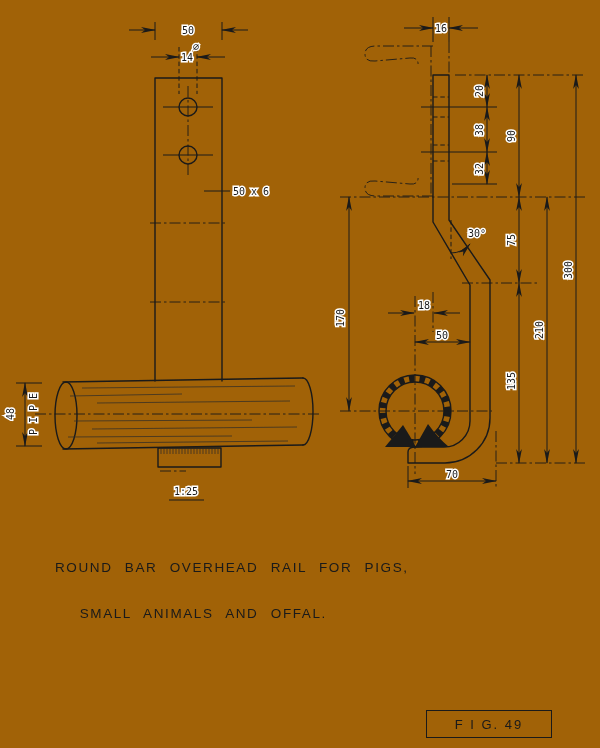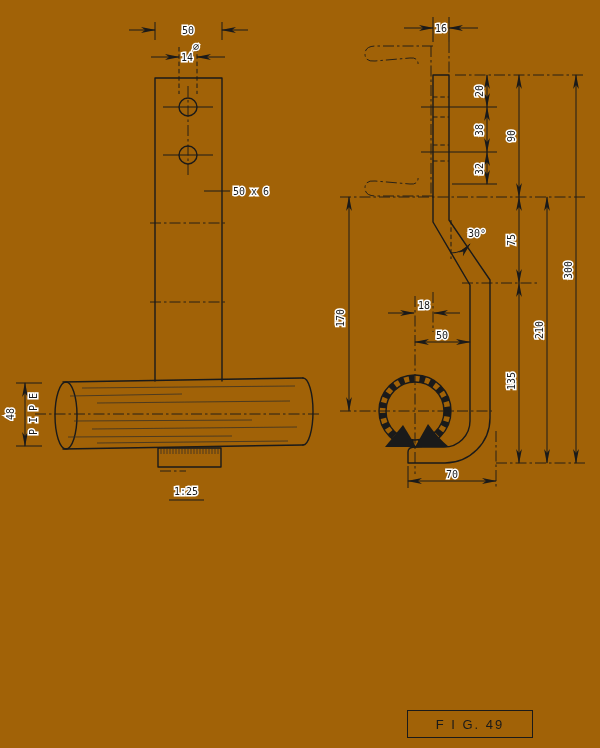--- a/index.html
+++ b/index.html
@@ -11,21 +11,21 @@
   .obj{stroke:#1a1a1a;stroke-width:1.4;fill:none;stroke-linecap:round;stroke-linejoin:round;}
   .thin{stroke:#2a2a2a;stroke-width:0.7;fill:none;}
   .dim{stroke:#1a1a1a;stroke-width:1;fill:none;}
   .chain{stroke:#1a1a1a;stroke-width:0.9;fill:none;stroke-dasharray:11 3 2.5 3;}
   .dash{stroke:#1a1a1a;stroke-width:1;fill:none;stroke-dasharray:4.5 2.8;}
   .fill{fill:#1a1a1a;stroke:none;}
   .hatchring{stroke:#1a1a1a;stroke-width:7;fill:none;stroke-dasharray:5.5 5;}
   .caption{position:absolute;left:55px;top:556px;font-size:13.5px;letter-spacing:1.6px;
            word-spacing:7px;line-height:23px;white-space:pre;}
   .note{position:absolute;left:60px;top:680px;font-size:10px;letter-spacing:2.2px;word-spacing:5px;}
-  .figbox{position:absolute;left:407px;top:710px;width:124px;height:26px;border:1.3px solid #1a1a1a;
+  .figbox{position:absolute;left:426px;top:710px;width:124px;height:26px;border:1.3px solid #1a1a1a;
           display:flex;align-items:center;justify-content:center;font-size:13px;letter-spacing:2px;text-align:center;}
 </style>
 </head>
 <body>
 
 <div class="sheet">
 
 <svg width="600" height="748" viewBox="0 0 600 748">
   <defs>
     <marker id="arr" orient="auto-start-reverse" markerWidth="15" markerHeight="7" refX="14" refY="3.5" viewBox="0 0 15 7">
@@ -192,18 +192,20 @@
 
     <g>
       <line class="dim" x1="408" y1="466" x2="408" y2="488"></line>
       <line class="chain" x1="496" y1="431" x2="496" y2="488"></line>
       <line class="dim" x1="408" y1="481" x2="496" y2="481" marker-start="url(#arr)" marker-end="url(#arr)"></line>
       <text x="452" y="478" text-anchor="middle">70</text>
     </g>
   </g>
 </svg>
 
+  <div class="caption"><span>ROUND BAR OVERHEAD RAIL FOR PIGS,</span><br>
+  <span>SMALL ANIMALS AND OFFAL.</span></div>
 
 
   <div class="figbox">
     <span>F I G. 49</span>
   </div>
 </div>
 
 </body></html>

